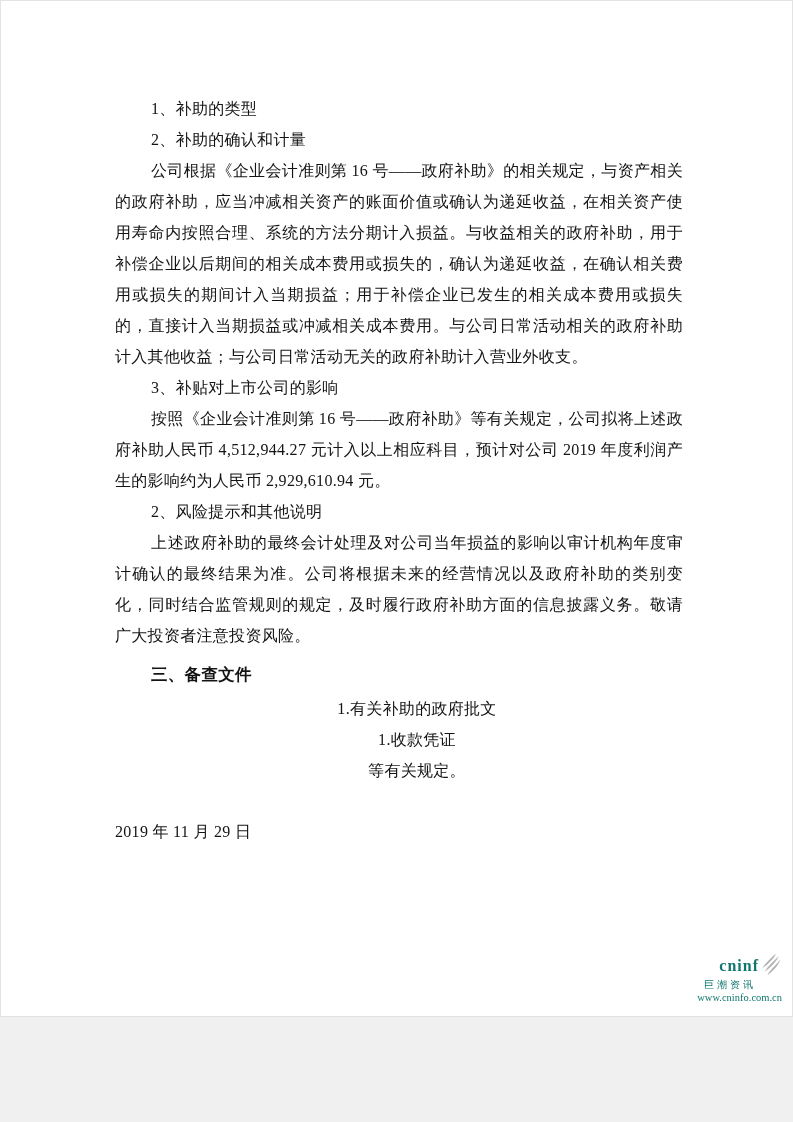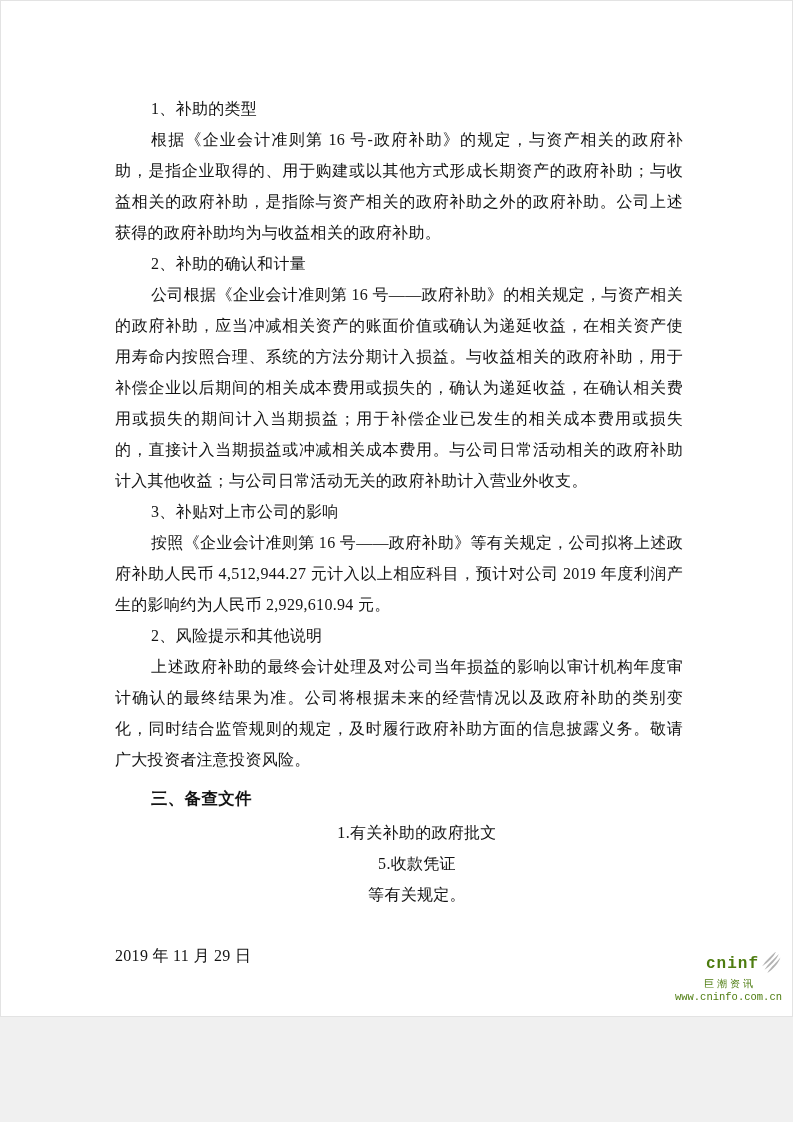--- a/index.html
+++ b/index.html
@@ -59,22 +59,22 @@
   .sig-date {
     padding-right: 14px;
     margin-top: 7px !important;
     line-height: 31px;
   }
   .watermark {
     position: absolute;
     right: 10px;
     bottom: 12px;
     text-align: right;
-    color: #4d7c0f;
-    font-family: Liberation Mono, monospace;
+    color: #0f766e;
+    font-family: Liberation Serif, serif;
     line-height: 1.1;
     user-select: none;
   }
   .wm-brand-row {
     display: flex;
     align-items: center;
     justify-content: flex-end;
     gap: 2px;
   }
   .wm-brand {
@@ -93,30 +93,29 @@
     font-size: 10.5px;
     margin-top: 2px;
   }
 </style>
 </head>
 <body>
 
 <div class="page">
   <div class="content">
     <p class="sub-heading">1、补助的类型</p>
-    <p class="para">根据《企业会计准则第 16 号-政府补助》的规定，与资产相关的政府补助，是指企业取得的、用于购建或以其他方式形成长期资产的政府补助；与收益相关的政府补助，是指除与资产相关的政府补助之外的政府补助。公司上述获得的政府补助均为与收益相关的政府补助。</p>
     <p class="sub-heading">2、补助的确认和计量</p>
     <p class="para">公司根据《企业会计准则第 16 号——政府补助》的相关规定，与资产相关的政府补助，应当冲减相关资产的账面价值或确认为递延收益，在相关资产使用寿命内按照合理、系统的方法分期计入损益。与收益相关的政府补助，用于补偿企业以后期间的相关成本费用或损失的，确认为递延收益，在确认相关费用或损失的期间计入当期损益；用于补偿企业已发生的相关成本费用或损失的，直接计入当期损益或冲减相关成本费用。与公司日常活动相关的政府补助计入其他收益；与公司日常活动无关的政府补助计入营业外收支。</p>
     <p class="sub-heading">3、补贴对上市公司的影响</p>
     <p class="para">按照《企业会计准则第 16 号——政府补助》等有关规定，公司拟将上述政府补助人民币 4,512,944.27 元计入以上相应科目，预计对公司 2019 年度利润产生的影响约为人民币 2,929,610.94 元。</p>
     <p class="sub-heading">2、风险提示和其他说明</p>
     <p class="para">上述政府补助的最终会计处理及对公司当年损益的影响以审计机构年度审计确认的最终结果为准。公司将根据未来的经营情况以及政府补助的类别变化，同时结合监管规则的规定，及时履行政府补助方面的信息披露义务。敬请广大投资者注意投资风险。</p>
     <p class="heading-bold">三、备查文件</p>
     <p class="list-line">1.有关补助的政府批文</p>
-    <p class="list-line">5.收款凭证</p>
+    <p class="list-line">1.收款凭证</p>
     <p class="list-line">等有关规定。</p>
 
     <div class="signature-block">
       <p class="sig-date">2019 年 11 月 29 日</p>
     </div>
   </div>
 
   <div class="watermark">
     <div class="wm-brand-row">
       <span class="wm-brand">cninf</span>

